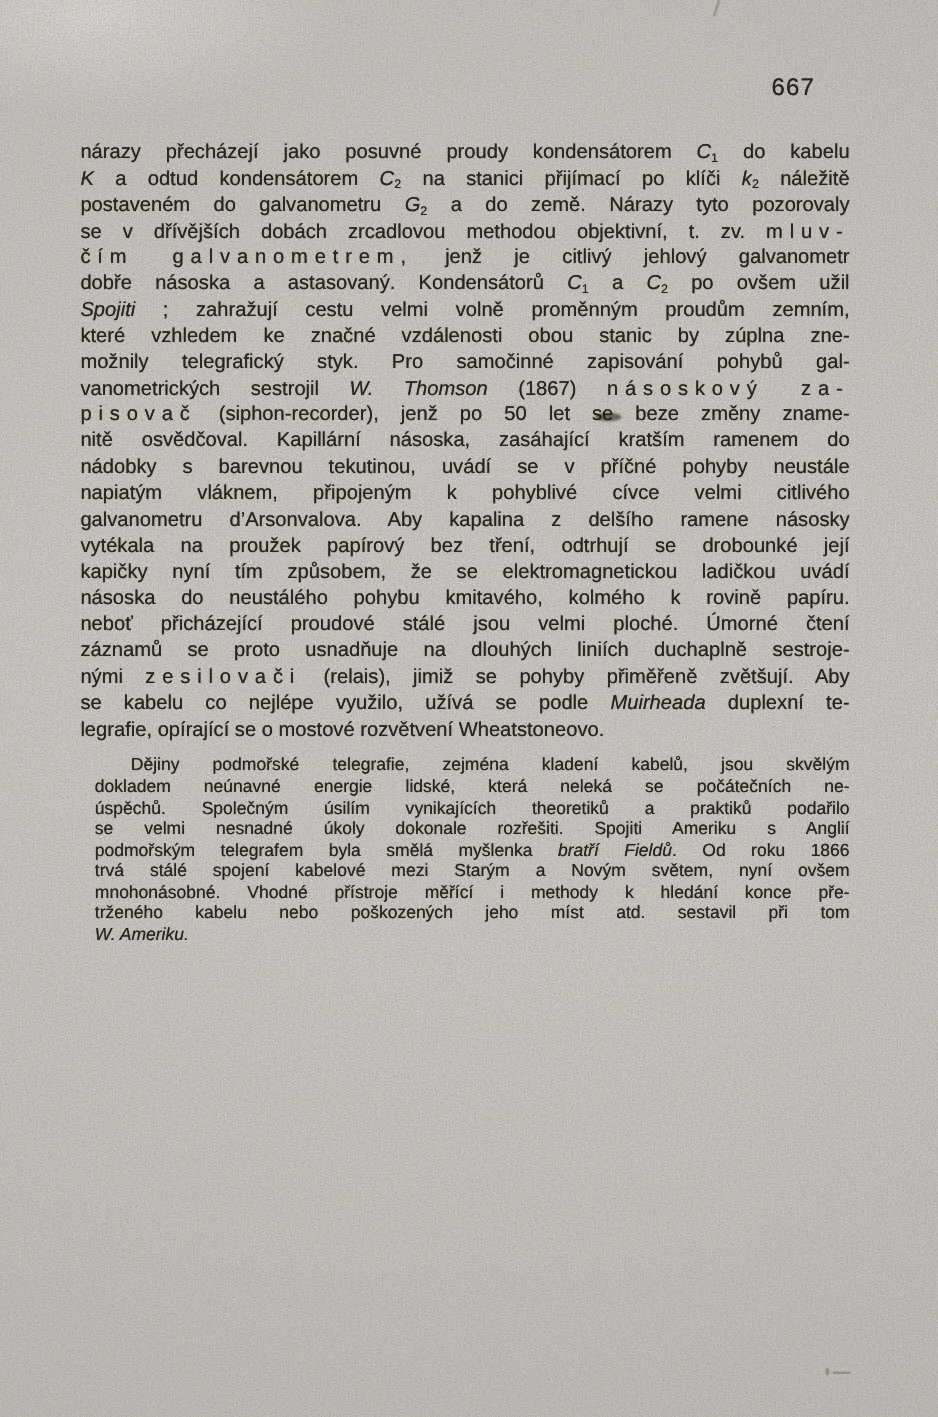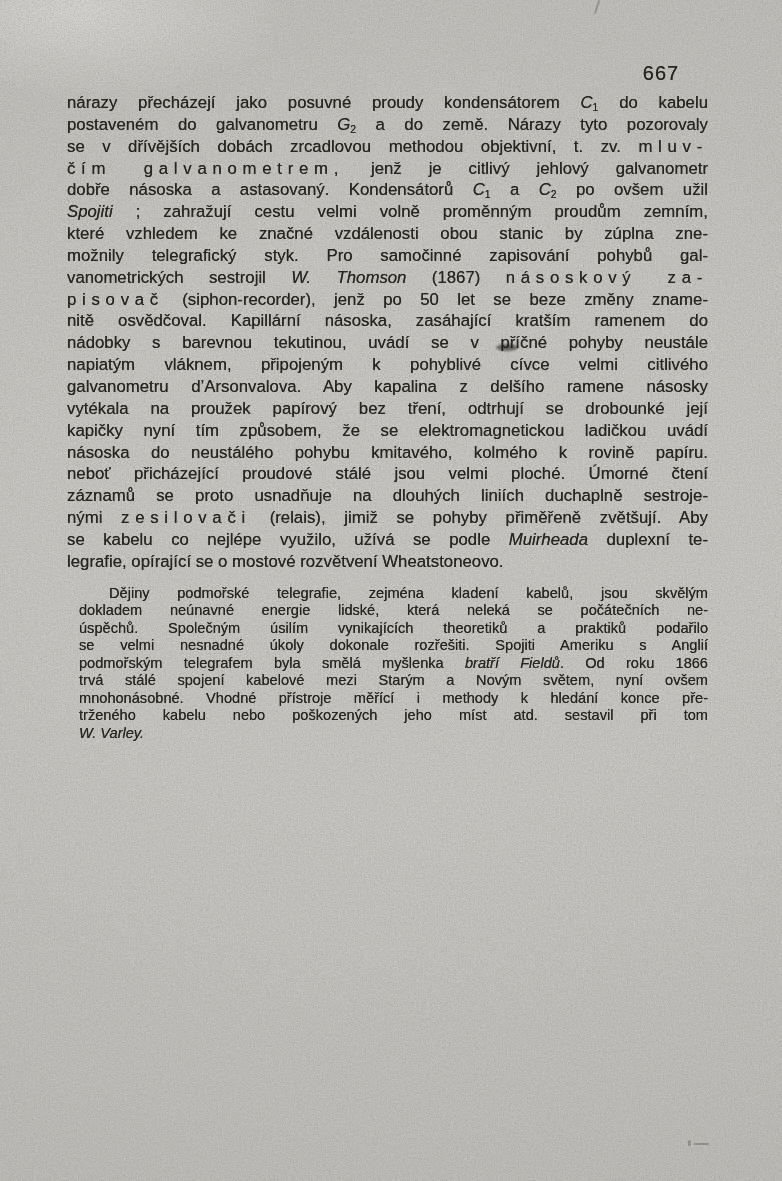--- a/index.html
+++ b/index.html
@@ -16,21 +16,21 @@
       #c8c7c3;
     font-family:Liberation Sans, sans-serif;
     color:#282520;
   }
   .grain{position:absolute;inset:0;pointer-events:none;}
   .pageno{
     position:absolute;top:62px;left:638px;width:46px;
     text-align:center;font-size:20px;letter-spacing:1px;
     text-shadow:0 0 .6px rgba(35,32,26,.85);
   }
-  .textblock{position:absolute;left:67px;top:92px;width:641px;}
+  .textblock{position:absolute;left:67px;top:116px;width:641px;}
   .line{
     text-align:justify;
     -moz-text-align-last:justify;
     text-align-last:justify;
     white-space:nowrap;
     text-shadow:0 0 .6px rgba(35,32,26,.8);
   }
   .para-main .line{font-size:16.8px;line-height:21.85px;height:21.85px;}
   .para-small{margin-top:12px;}
   .para-small .line{font-size:14.6px;line-height:17.55px;height:17.55px;margin-left:12px;}
@@ -60,20 +60,21 @@
       <feColorMatrix type="matrix" values="0 0 0 0 0.20  0 0 0 0 0.19  0 0 0 0 0.16  0.6 0.6 0.6 0 -0.62"></feColorMatrix>
     </filter>
     <rect width="782" height="1181" filter="url(#grainF)" opacity="0.55"></rect>
   </svg>
 
   <div class="pageno">667</div>
 
   <div class="textblock" id="textblock">
       <div class="para para-main">
         <div class="line"><span>nárazy přecházejí jako posuvné proudy kondensátorem </span><span class="it">C</span><span class="sub">1</span><span> do kabelu</span></div>
+        <div class="line"><span class="it">K</span><span> a odtud kondensátorem </span><span class="it">C</span><span class="sub">2</span><span> na stanici přijímací po klíči </span><span class="it">k</span><span class="sub">2</span><span> náležitě</span></div>
         <div class="line"><span>postaveném do galvanometru </span><span class="it">G</span><span class="sub">2</span><span> a do země. Nárazy tyto pozorovaly</span></div>
         <div class="line"><span>se v dřívějších dobách zrcadlovou methodou objektivní, t. zv. </span><span class="sp">mluv-</span></div>
         <div class="line"><span class="sp">čím galvanometrem,</span><span> jenž je citlivý jehlový galvanometr</span></div>
         <div class="line"><span>dobře násoska a astasovaný. Kondensátorů </span><span class="it">C</span><span class="sub">1</span><span> a </span><span class="it">C</span><span class="sub">2</span><span> po ovšem užil</span></div>
         <div class="line"><span class="it">Spojiti</span><span> ; zahražují cestu velmi volně proměnným proudům zemním,</span></div>
         <div class="line"><span>které vzhledem ke značné vzdálenosti obou stanic by zúplna zne-</span></div>
         <div class="line"><span>možnily telegrafický styk. Pro samočinné zapisování pohybů gal-</span></div>
         <div class="line"><span>vanometrických sestrojil </span><span class="it">W. Thomson</span><span> (1867) </span><span class="sp">násoskový za-</span></div>
         <div class="line"><span class="sp">pisovač</span><span> (siphon-recorder), jenž po 50 let se beze změny zname-</span></div>
         <div class="line"><span>nitě osvědčoval. Kapillární násoska, zasáhající kratším ramenem do</span></div>
@@ -91,21 +92,21 @@
       </div>
       <div class="para para-small">
         <div class="line indent"><span>Dějiny podmořské telegrafie, zejména kladení kabelů, jsou skvělým</span></div>
         <div class="line"><span>dokladem neúnavné energie lidské, která neleká se počátečních ne-</span></div>
         <div class="line"><span>úspěchů. Společným úsilím vynikajících theoretiků a praktiků podařilo</span></div>
         <div class="line"><span>se velmi nesnadné úkoly dokonale rozřešiti. Spojiti Ameriku s Anglií</span></div>
         <div class="line"><span>podmořským telegrafem byla smělá myšlenka </span><span class="it">bratří Fieldů</span><span>. Od roku 1866</span></div>
         <div class="line"><span>trvá stálé spojení kabelové mezi Starým a Novým světem, nyní ovšem</span></div>
         <div class="line"><span>mnohonásobné. Vhodné přístroje měřící i methody k hledání konce pře-</span></div>
         <div class="line"><span>trženého kabelu nebo poškozených jeho míst atd. sestavil při tom</span></div>
-        <div class="line lastline"><span class="it">W. Varley.</span></div>
+        <div class="line lastline"><span class="it">W. Ameriku.</span></div>
       </div>
     </div>
 
   <div class="smudge"></div>
   <div class="mark mark-top"></div>
   <div class="mark mark-bottom"></div>
   <div class="mark mark-bottom-dot"></div>
 
 </div>
 

